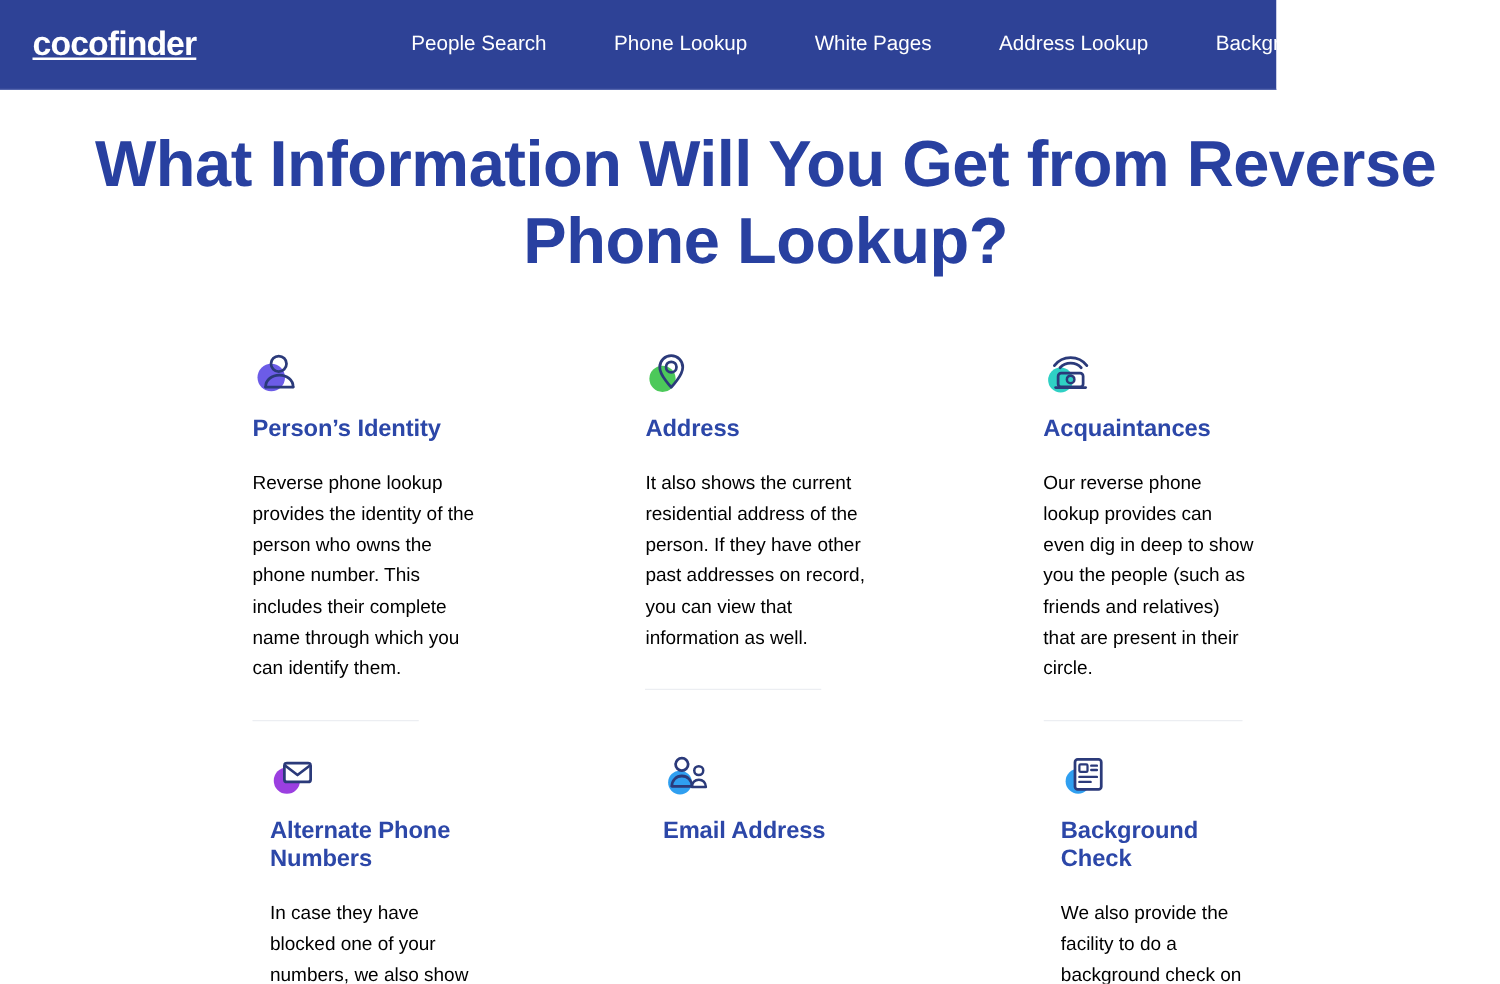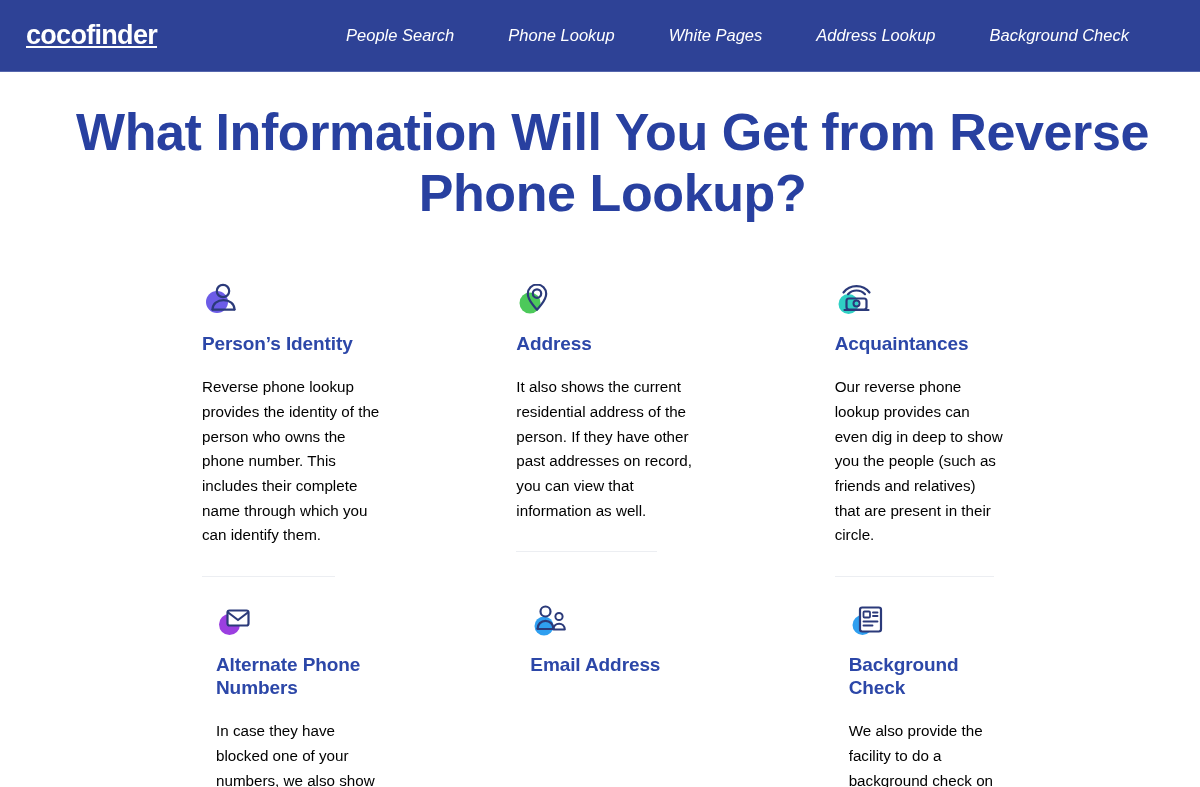--- a/index.html
+++ b/index.html
@@ -11,44 +11,42 @@
     width: 1200px;
     height: 787px;
     background: #ffffff;
     font-family: "Liberation Sans", sans-serif;
     overflow: hidden;
     -webkit-font-smoothing: antialiased;
   }
 
   
   .site-header {
-    width: 1200px;
+    width: 1021px;
     height: 72px;
     background: #2e4296;
     display: flex;
     align-items: center;
     padding: 0 0 0 26px;
     border-bottom: 1px solid #5566ad;
-    gap: 17px;
   }
   .logo {
     color: #ffffff;
     font-size: 27px;
     font-weight: 700;
     letter-spacing: -0.7px;
     line-height: 1;
     white-space: nowrap;
     user-select: none;
   }
   .main-nav {
     display: flex;
     align-items: center;
     margin-left: 172px;
     gap: 0;
-    font-style: italic;
   }
   .nav-link {
     color: #ffffff;
     font-size: 16.5px;
     font-weight: 400;
     text-decoration: none;
     white-space: nowrap;
     padding: 0 0;
   }
   .nav-item { padding: 0 0; }

